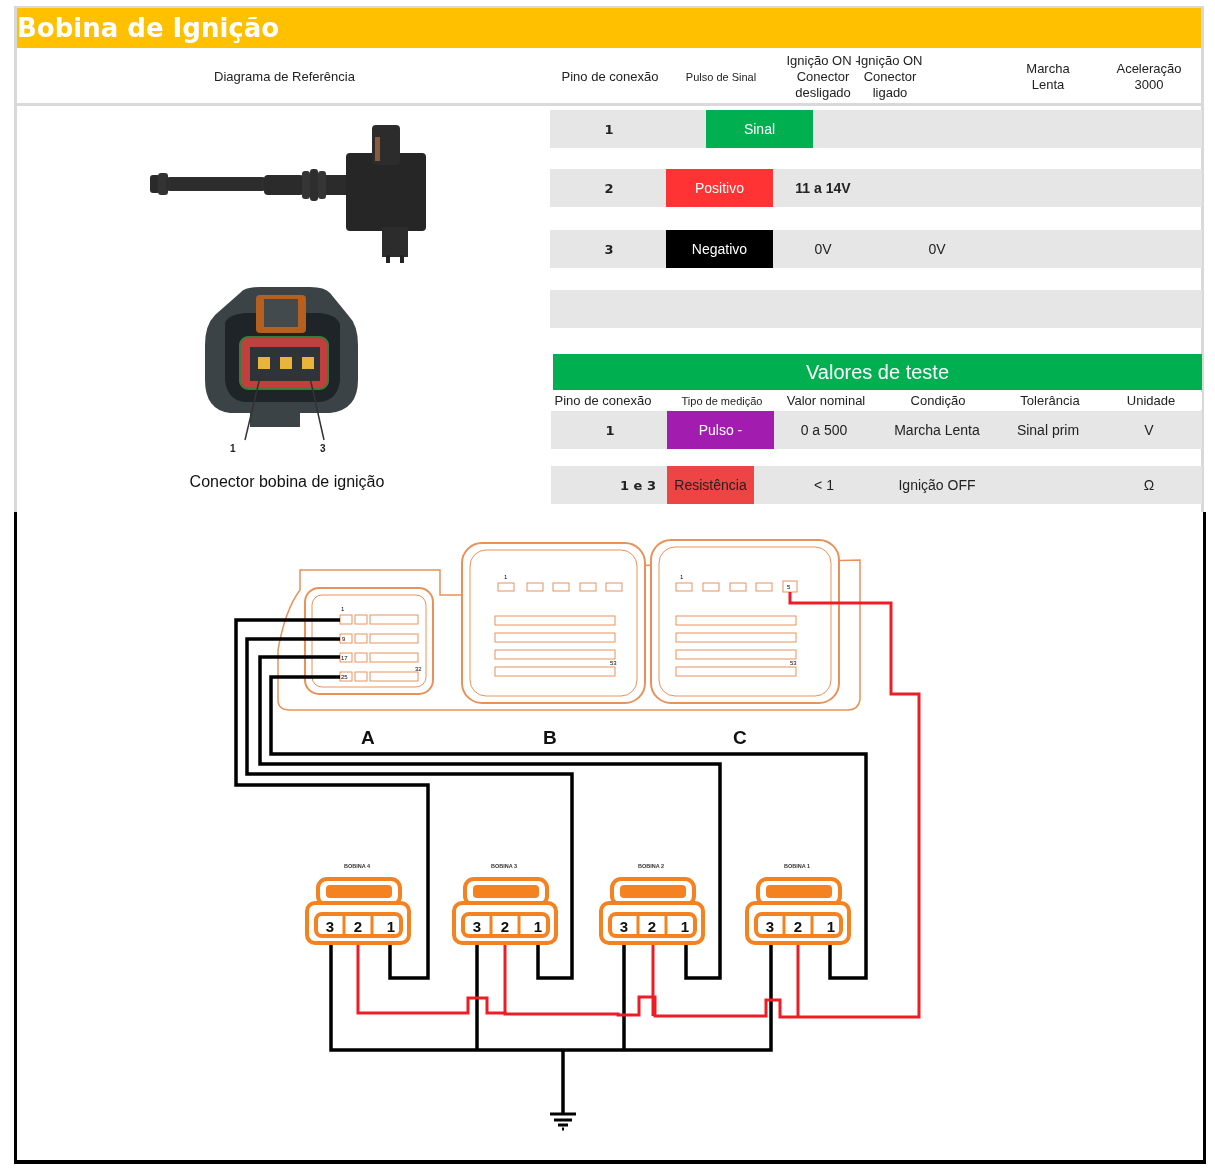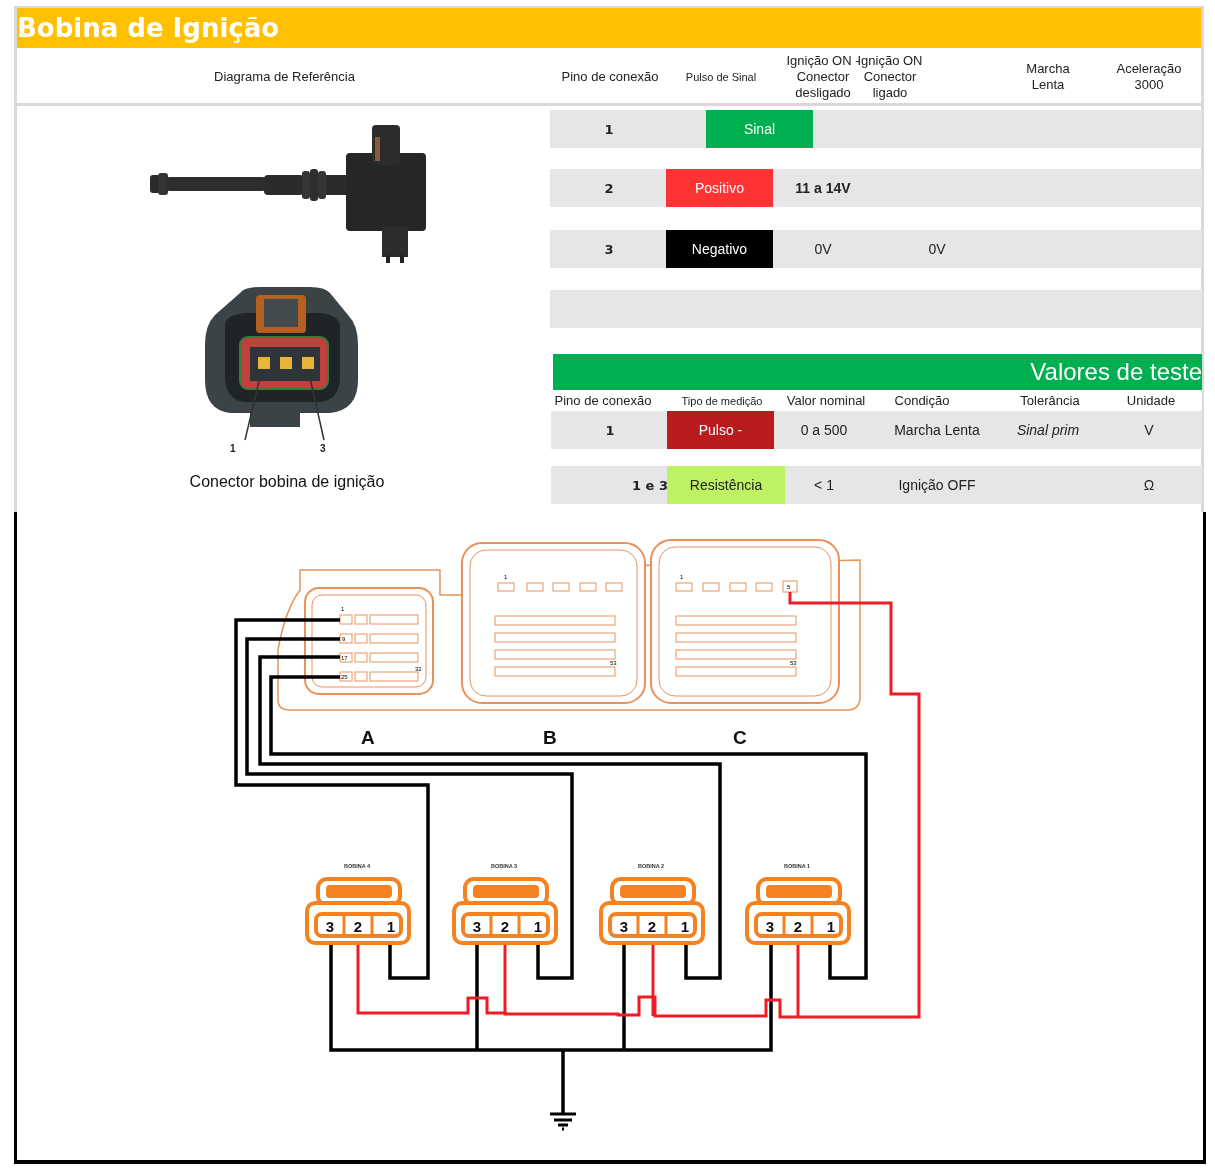--- a/index.html
+++ b/index.html
@@ -10,21 +10,21 @@
   .title-bar { position: absolute; left: 17px; top: 8px; width: 1184px; height: 40px; background: #ffc000; color: #fff; font-weight: bold; font-size: 26px; text-align: left; line-height: 40px; font-family: "DejaVu Sans", sans-serif; }
 
   .hdr-row { position: absolute; top: 48px; left: 17px; width: 1184px; height: 58px; background: #fff; border-bottom: 3px solid #d9d9d9; }
   .hdr { position: absolute; top: 0; height: 58px; display: flex; align-items: center; justify-content: center; text-align: center; font-size: 13px; line-height: 16px; color: #222; }
 
   .row { position: absolute; left: 550px; width: 652px; height: 38px; background: #e6e6e6; }
   .cell { position: absolute; top: 0; height: 38px; display: flex; align-items: center; justify-content: center; font-size: 14px; color: #222; }
   .pin { font-weight: bold; font-family: "DejaVu Sans", sans-serif; font-size: 13px; }
   .badge { color: #fff; font-size: 14px; }
 
-  .valores-title { position: absolute; left: 553px; top: 354px; width: 649px; height: 36px; background: #00b050; color: #fff; font-size: 24px; text-align: right; line-height: 36px; }
+  .valores-title { position: absolute; left: 553px; top: 354px; width: 649px; height: 36px; background: #00b050; color: #fff; font-size: 20px; text-align: center; line-height: 36px; }
   .valores-hdr { position: absolute; left: 553px; top: 392px; width: 649px; height: 18px; background: #fff; }
   .vh { position: absolute; top: 0; height: 18px; font-size: 13px; color: #222; text-align: center; line-height: 18px; }
 
   .caption { position: absolute; left: 152px; top: 473px; width: 270px; text-align: center; font-size: 16px; color: #111; }
 
   .diagram { position: absolute; left: 14px; top: 512px; width: 1192px; height: 652px; border-left: 3px solid #000; border-right: 3px solid #000; border-bottom: 4px solid #000; background: #fff; }
   svg text { font-family: "Liberation Sans", sans-serif; }
 </style>
 </head>
 <body>
@@ -57,35 +57,35 @@
   <div class="cell" style="left:223px;width:100px;">0V</div>
   <div class="cell" style="left:337px;width:100px;">0V</div>
 </div>
 <div class="row" style="top:290px;"></div>
 
 <div class="valores-title">Valores de teste</div>
 <div class="valores-hdr">
   <div class="vh" style="left:0;width:100px;">Pino de conexão</div>
   <div class="vh" style="left:114px;width:110px;font-size:11px;">Tipo de medição</div>
   <div class="vh" style="left:223px;width:100px;">Valor nominal</div>
-  <div class="vh" style="left:314px;width:110px;">Condição</div>
+  <div class="vh" style="left:330px;width:110px;">Condição</div>
   <div class="vh" style="left:447px;width:100px;">Tolerância</div>
   <div class="vh" style="left:548px;width:100px;">Unidade</div>
 </div>
 <div class="row" style="top:411px;left:551px;width:651px;">
   <div class="cell pin" style="left:0;width:118px;">1</div>
-  <div class="cell badge" style="left:116px;width:107px;background:#b91c1c;">Pulso -</div>
+  <div class="cell badge" style="left:116px;width:107px;background:#a21caf;">Pulso -</div>
   <div class="cell" style="left:223px;width:100px;">0 a 500</div>
   <div class="cell" style="left:330px;width:112px;">Marcha Lenta</div>
-  <div class="cell" style="left:447px;width:100px;font-style:italic;">Sinal prim</div>
+  <div class="cell" style="left:447px;width:100px;">Sinal prim</div>
   <div class="cell" style="left:548px;width:100px;">V</div>
 </div>
 <div class="row" style="top:466px;left:551px;width:651px;">
-  <div class="cell pin" style="left:16px;width:118px;padding-left:48px;">1 e 3</div>
-  <div class="cell" style="left:116px;width:118px;background:#bef264;">Resistência</div>
+  <div class="cell pin" style="left:4px;width:118px;padding-left:48px;">1 e 3</div>
+  <div class="cell" style="left:116px;width:87px;background:#ef4444;">Resistência</div>
   <div class="cell" style="left:223px;width:100px;">&lt; 1</div>
   <div class="cell" style="left:330px;width:112px;">Ignição OFF</div>
   <div class="cell" style="left:447px;width:100px;"></div>
   <div class="cell" style="left:548px;width:100px;">Ω</div>
 </div>
 
 <svg style="position:absolute;left:130px;top:115px;" width="300" height="350">
   <g>
     <rect x="20" y="60" width="10" height="18" rx="3" fill="#2a2a2a"></rect>
     <rect x="28" y="58" width="10" height="22" rx="3" fill="#333"></rect>

